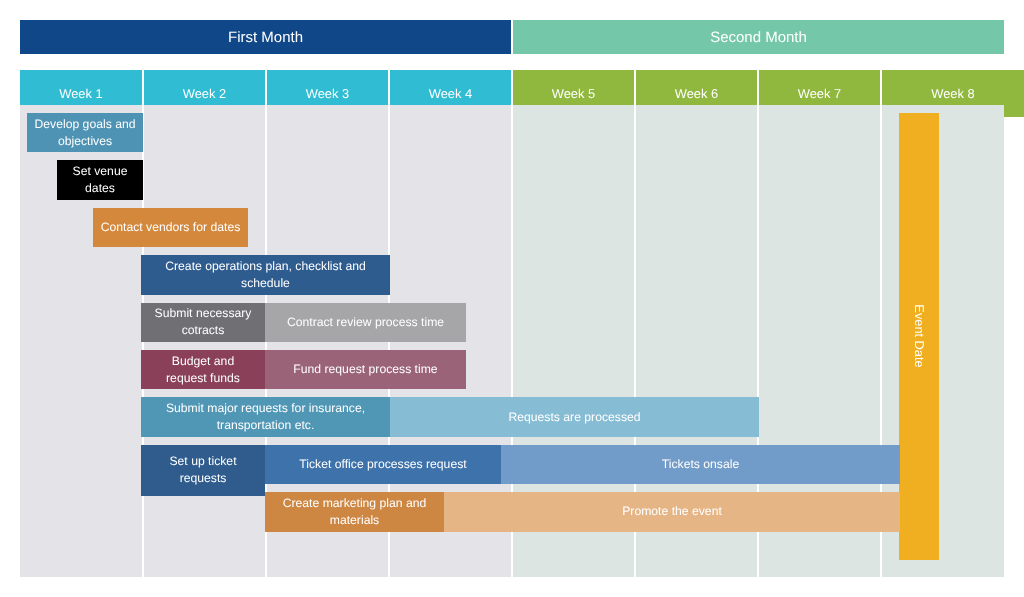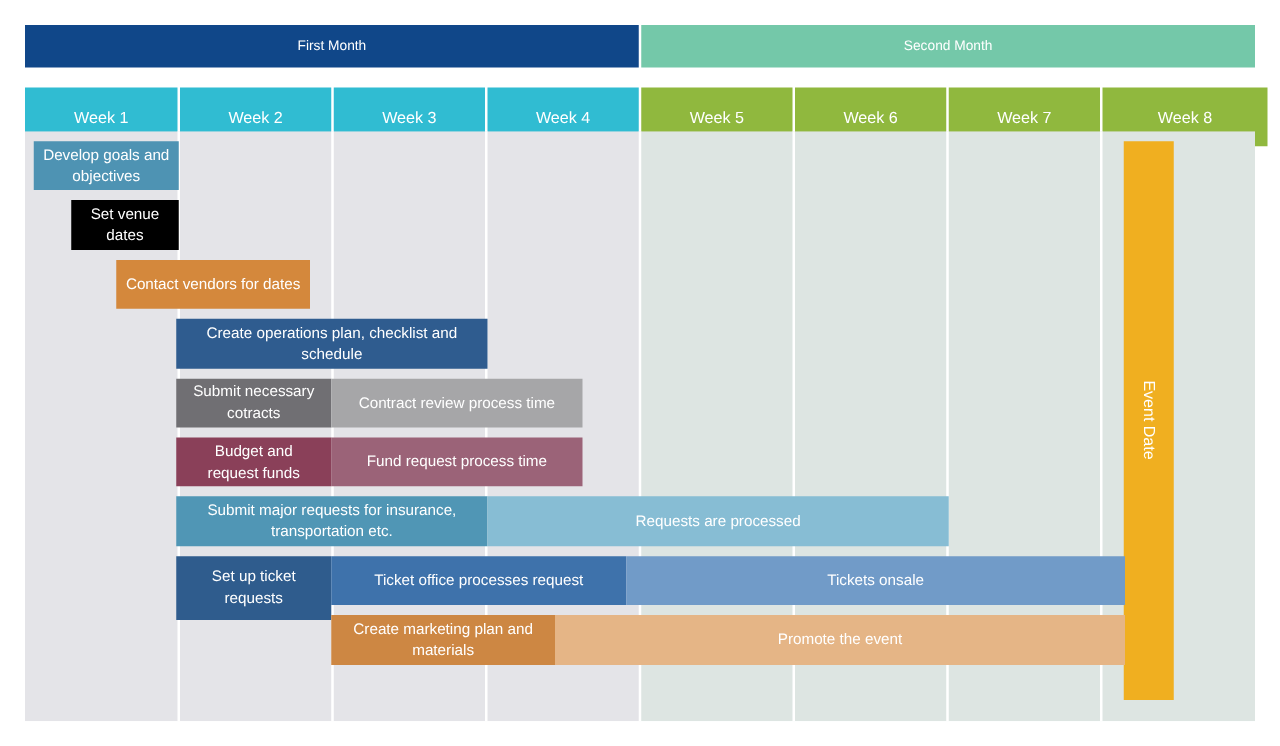--- a/index.html
+++ b/index.html
@@ -6,21 +6,21 @@
   body{width:1024px;height:597px;overflow:hidden;
        font-family:"Liberation Sans",sans-serif;
        -webkit-font-smoothing:antialiased;
        text-rendering:geometricPrecision;}
 
   #gantt{position:absolute;left:20px;top:20px;width:984px;height:557px;}
 
   .month-row{position:absolute;left:0;top:0;width:984px;height:34px;}
   .month-cell{position:absolute;top:0;height:34px;display:flex;
       align-items:center;justify-content:center;color:#ffffff;
-      font-size:11px;white-space:nowrap;}
+      font-size:15px;white-space:nowrap;}
 
   .week-row{position:absolute;left:0;top:36px;width:984px;height:47px;}
   .week-cell{position:absolute;top:14px;height:47px;display:flex;
       align-items:center;justify-content:center;color:#ffffff;
       font-size:12.9px;white-space:nowrap;}
 
   .grid{position:absolute;left:0;top:85px;width:984px;height:472px;overflow:hidden;}
   .bgcol{position:absolute;top:0;height:472px;}
   .divider{position:absolute;top:0;height:472px;width:2px;background:#ffffff;}
 
@@ -46,21 +46,21 @@
     </div>
 
   <div class="week-row">
       <div class="week-cell" style="left: 0px; width: 122px; background: rgb(48, 188, 210);">Week 1</div>
       <div class="week-cell" style="left: 124px; width: 121px; background: rgb(48, 188, 210);">Week 2</div>
       <div class="week-cell" style="left: 247px; width: 121px; background: rgb(48, 188, 210);">Week 3</div>
       <div class="week-cell" style="left: 370px; width: 121px; background: rgb(48, 188, 210);">Week 4</div>
       <div class="week-cell" style="left: 493px; width: 121px; background: rgb(144, 184, 62);">Week 5</div>
       <div class="week-cell" style="left: 616px; width: 121px; background: rgb(144, 184, 62);">Week 6</div>
       <div class="week-cell" style="left: 739px; width: 121px; background: rgb(144, 184, 62);">Week 7</div>
-      <div class="week-cell" style="left: 862px; width: 132px; background: rgb(144, 184, 62);">Week 8</div>
+      <div class="week-cell" style="left: 862px; width: 142px; background: rgb(144, 184, 62);">Week 8</div>
     </div>
 
   <div class="grid">
     <div class="bgcol" style="left: 0px; width: 492px; background: rgb(228, 228, 232);"></div>
     <div class="bgcol" style="left: 492px; width: 492px; background: rgb(221, 229, 226);"></div>
   <div class="divider" style="left: 122px; background: rgb(255, 255, 255);"></div>
       <div class="divider" style="left: 245px; background: rgb(255, 255, 255);"></div>
       <div class="divider" style="left: 368px; background: rgb(255, 255, 255);"></div>
       <div class="divider" style="left: 491px; background: rgb(255, 255, 255);"></div>
       <div class="divider" style="left: 614px; background: rgb(255, 255, 255);"></div>

